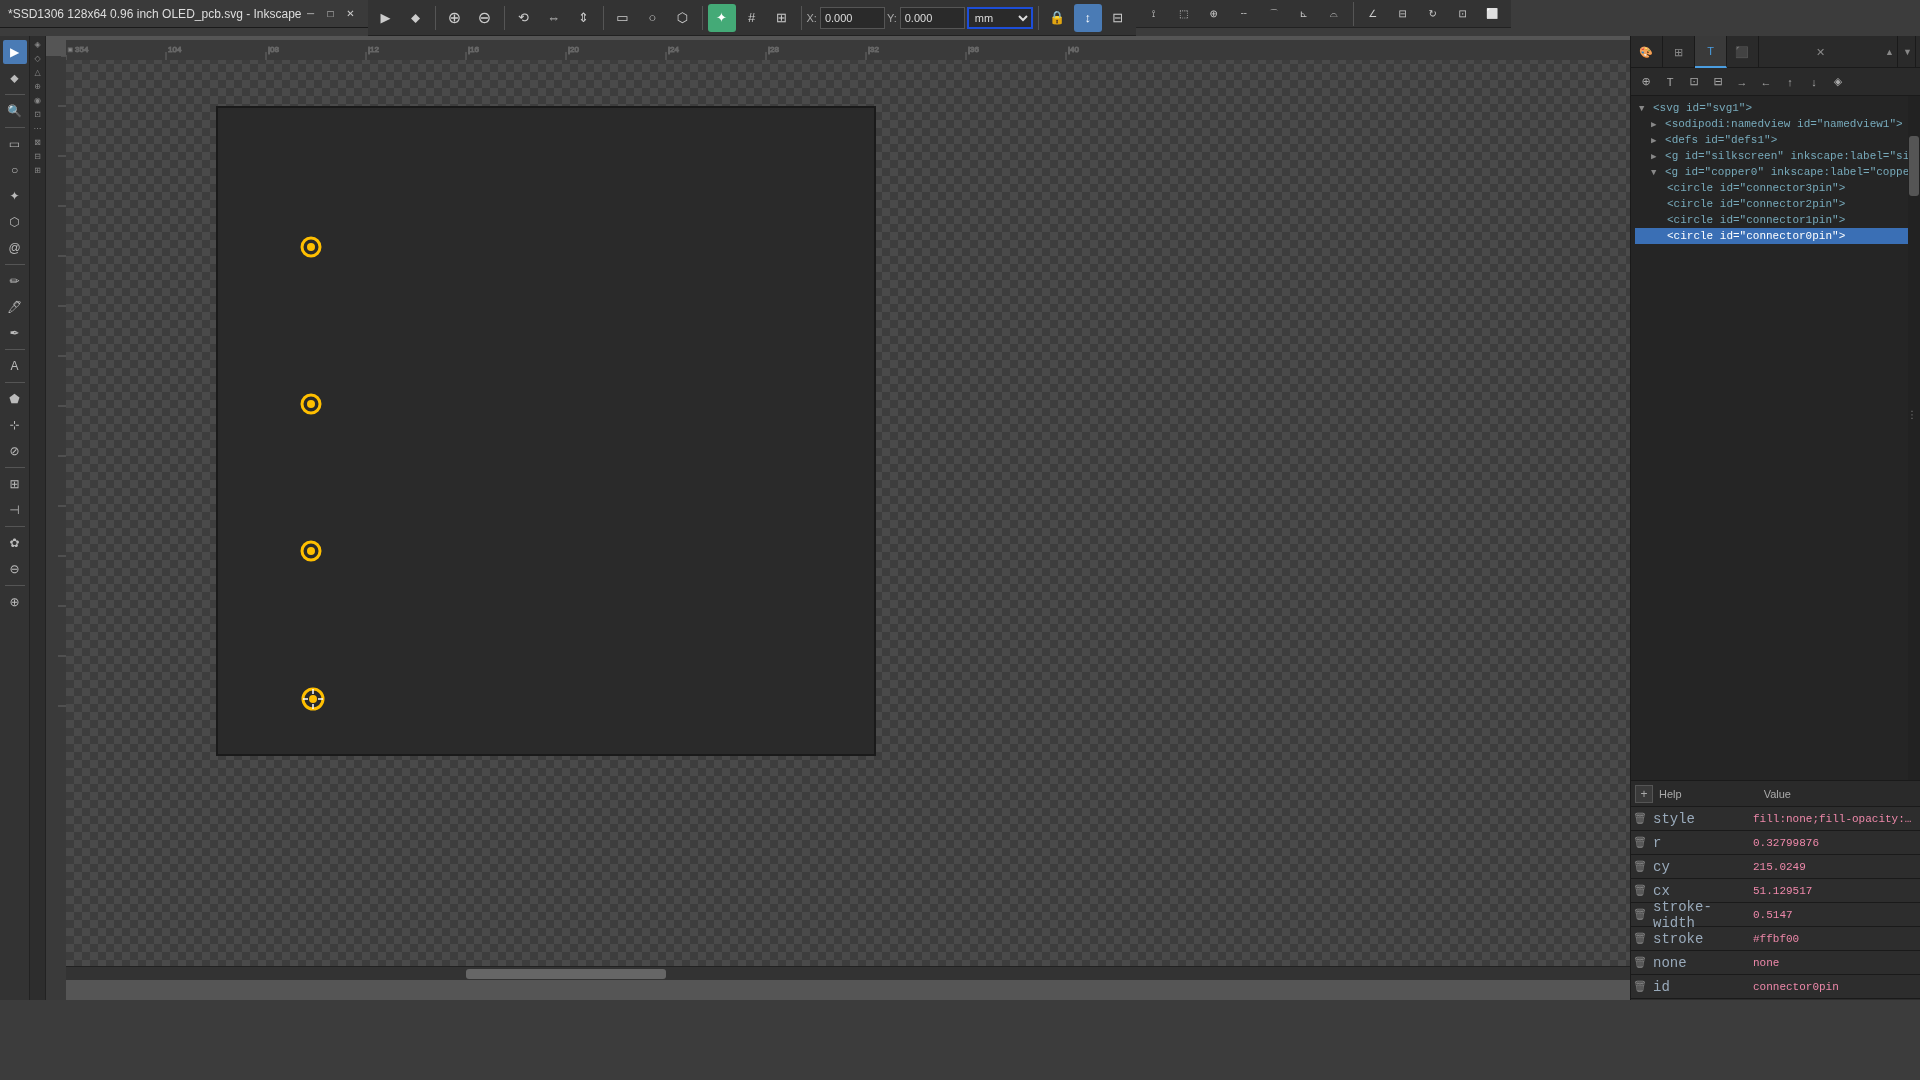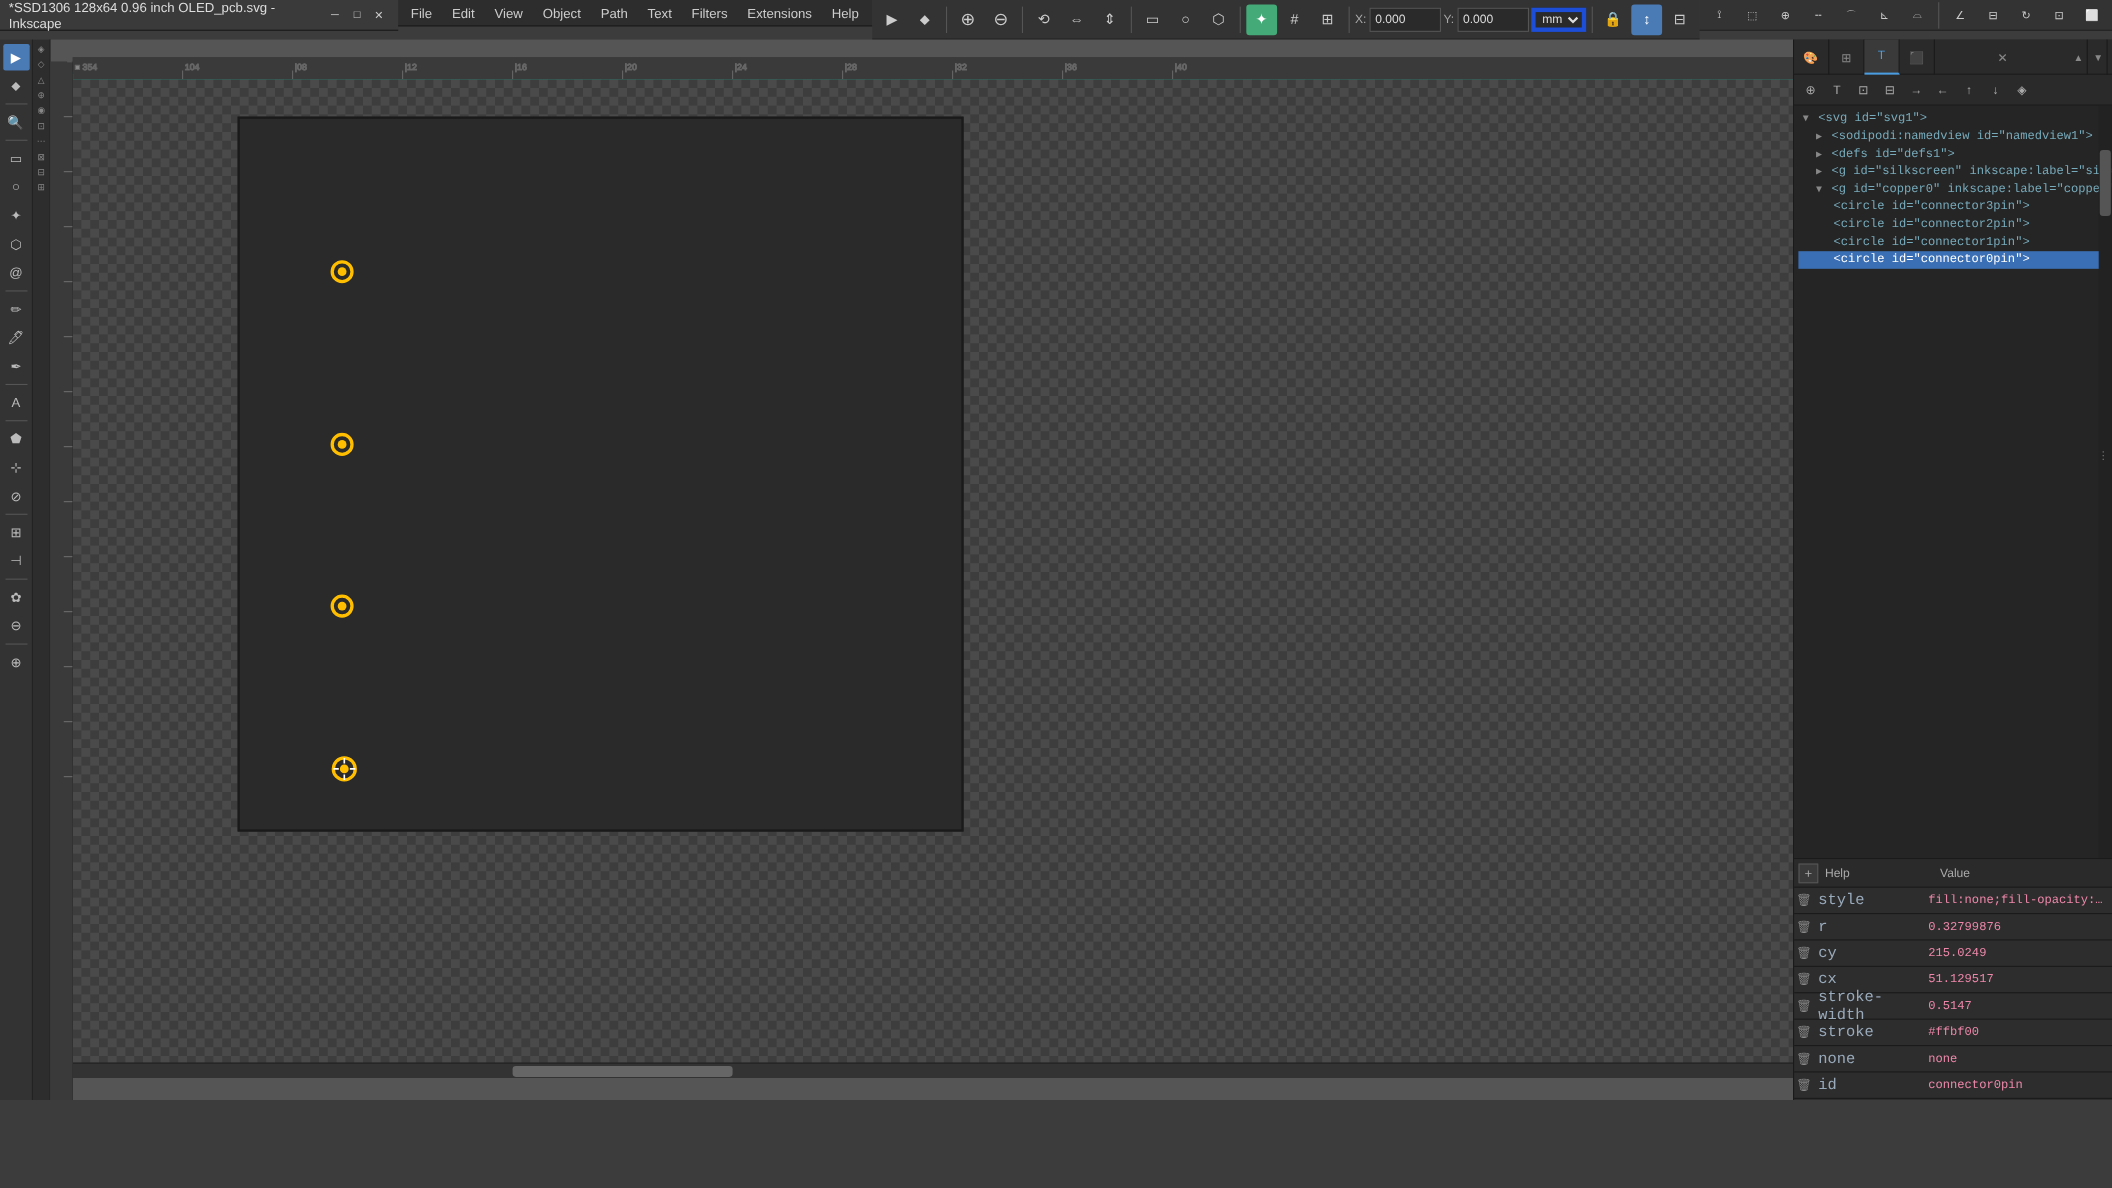--- a/index.html
+++ b/index.html
@@ -14,35 +14,35 @@
     .menu-item { padding: 2px 8px; color: #ccc; cursor: pointer; font-size: 12px; border-radius: 2px; }
 
     
     .toolbar-row { display: flex; align-items: center; height: 36px; background: #333; border-bottom: 1px solid #222; padding: 0 4px; gap: 2px; }
     .tb-sep { width: 1px; height: 24px; background: #555; margin: 0 3px; }
     .tb-btn { width: 28px; height: 28px; display: flex; align-items: center; justify-content: center; cursor: pointer; border-radius: 3px; color: #ccc; font-size: 13px; }
     .tb-btn.active { background: #4a7bb5; color: #fff; }
     .coord-input { display: flex; align-items: center; gap: 3px; }
     .coord-label { color: #aaa; font-size: 11px; }
     .coord-field { width: 65px; height: 22px; background: #2a2a2a; border: 1px solid #555; color: #ddd; font-size: 11px; padding: 0 4px; }
-    .unit-select { width: 50px; height: 22px; background: #2a2a2a; border: 4px solid #1d4ed8; color: #ddd; font-size: 11px; padding: 0 2px; }
+    .unit-select { width: 66px; height: 22px; background: #2a2a2a; border: 2px solid #1d4ed8; color: #ddd; font-size: 11px; padding: 0 2px; }
     
     
     .left-panel { width: 30px; background: #333; border-right: 1px solid #222; display: flex; flex-direction: column; align-items: center; padding: 4px 0; gap: 2px; }
     .lp-btn { width: 24px; height: 24px; display: flex; align-items: center; justify-content: center; cursor: pointer; border-radius: 2px; color: #bbb; font-size: 12px; }
     .lp-btn.active { background: #4a7bb5; color: #fff; }
     .lp-sep { width: 20px; height: 1px; background: #555; margin: 2px 0; }
 
     
     .snap-panel { width: 16px; background: #2d2d2d; border-right: 1px solid #222; display: flex; flex-direction: column; align-items: center; padding: 2px 0; gap: 1px; }
     .sp-btn { width: 13px; height: 13px; display: flex; align-items: center; justify-content: center; cursor: pointer; color: #888; font-size: 8px; }
 
     
     .canvas-area { flex: 1; position: relative; overflow: hidden; background: #555; }
-    .ruler-h { position: absolute; top: 16px; left: 20px; right: 0; height: 20px; background: #3a3a3a; border-bottom: 7px solid #14b8a6; z-index: 10; }
+    .ruler-h { position: absolute; top: 4px; left: 20px; right: 0; height: 20px; background: #3a3a3a; border-bottom: 7px solid #14b8a6; z-index: 10; }
     .ruler-v { position: absolute; top: 20px; left: 0; width: 20px; bottom: 0; background: #3a3a3a; border-right: 1px solid #222; z-index: 10; }
     .canvas-viewport { position: absolute; top: 20px; left: 20px; right: 0; bottom: 20px; overflow: hidden; background: repeating-conic-gradient(#4a4a4a 0% 25%, #3d3d3d 0% 50%) 0 0 / 16px 16px; }
     .svg-canvas { position: absolute; top: 50px; left: 150px; width: 660px; height: 650px; background: #2a2a2a; border: 2px solid #1a1a1a; }
     
     
     .right-panel { width: 290px; background: #2d2d2d; border-left: 1px solid #1a1a1a; display: flex; flex-direction: column; }
     .rp-tabs { display: flex; height: 32px; background: #2a2a2a; border-bottom: 1px solid #1a1a1a; }
     .rp-tab { width: 32px; height: 32px; display: flex; align-items: center; justify-content: center; cursor: pointer; color: #888; font-size: 13px; border-right: 1px solid #1a1a1a; }
     .rp-tab.active { background: #3a3a3a; color: #4a9de0; border-bottom: 2px solid #4a9de0; }
     .rp-close { margin-left: auto; width: 32px; height: 32px; display: flex; align-items: center; justify-content: center; cursor: pointer; color: #888; }
@@ -75,31 +75,20 @@
 <div class="window-top">
   <div class="title-row">
     <span class="title-text">*SSD1306 128x64 0.96 inch OLED_pcb.svg - Inkscape</span>
     <div class="window-controls">
       <div class="win-btn">─</div>
       <div class="win-btn">□</div>
       <div class="win-btn close">✕</div>
     </div>
   </div>
 
-  <div class="menu-bar">
-    <div class="menu-item">File</div>
-    <div class="menu-item">Edit</div>
-    <div class="menu-item">View</div>
-    <div class="menu-item">Object</div>
-    <div class="menu-item">Path</div>
-    <div class="menu-item">Text</div>
-    <div class="menu-item">Filters</div>
-    <div class="menu-item">Extensions</div>
-    <div class="menu-item">Help</div>
-  </div>
 
   <div class="toolbar-row">
 
     <div class="tb-btn" title="Select">▶</div>
     <div class="tb-btn" title="Node">⬥</div>
     <div class="tb-sep"></div>
     <div class="tb-btn" title="Zoom in" style="font-size:16px;">⊕</div>
     <div class="tb-btn" title="Zoom out" style="font-size:16px;">⊖</div>
     <div class="tb-sep"></div>
 

